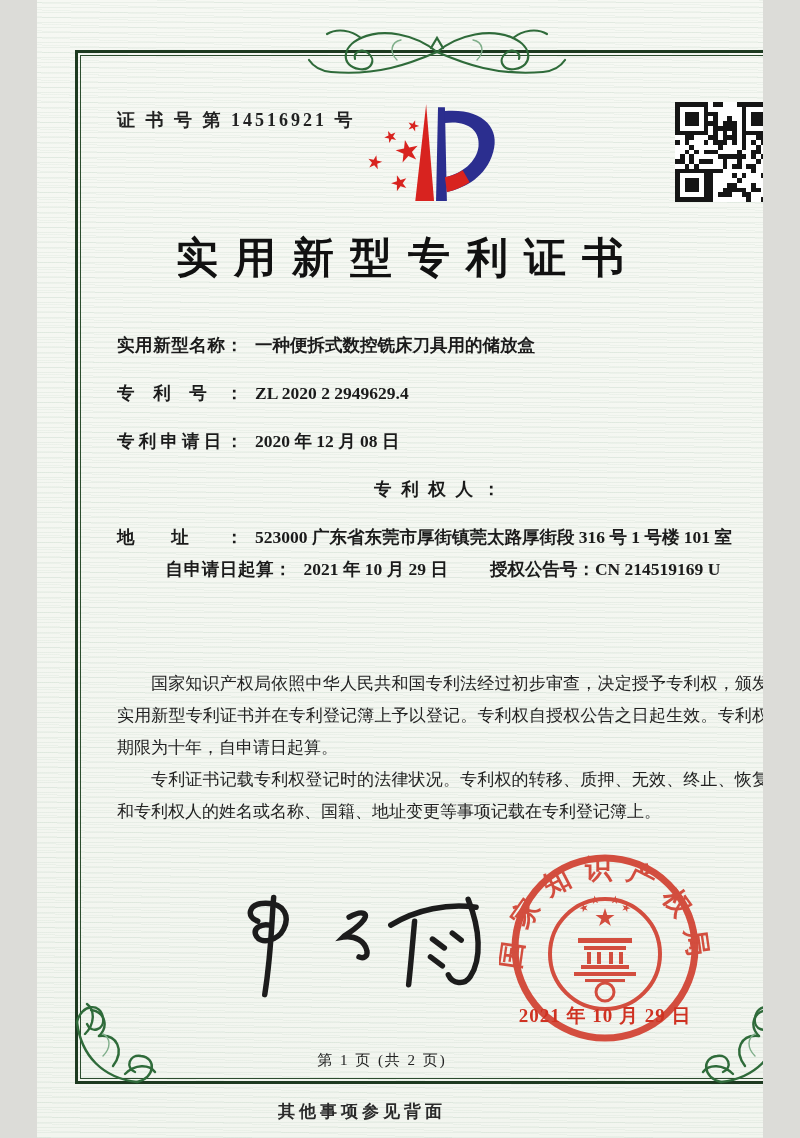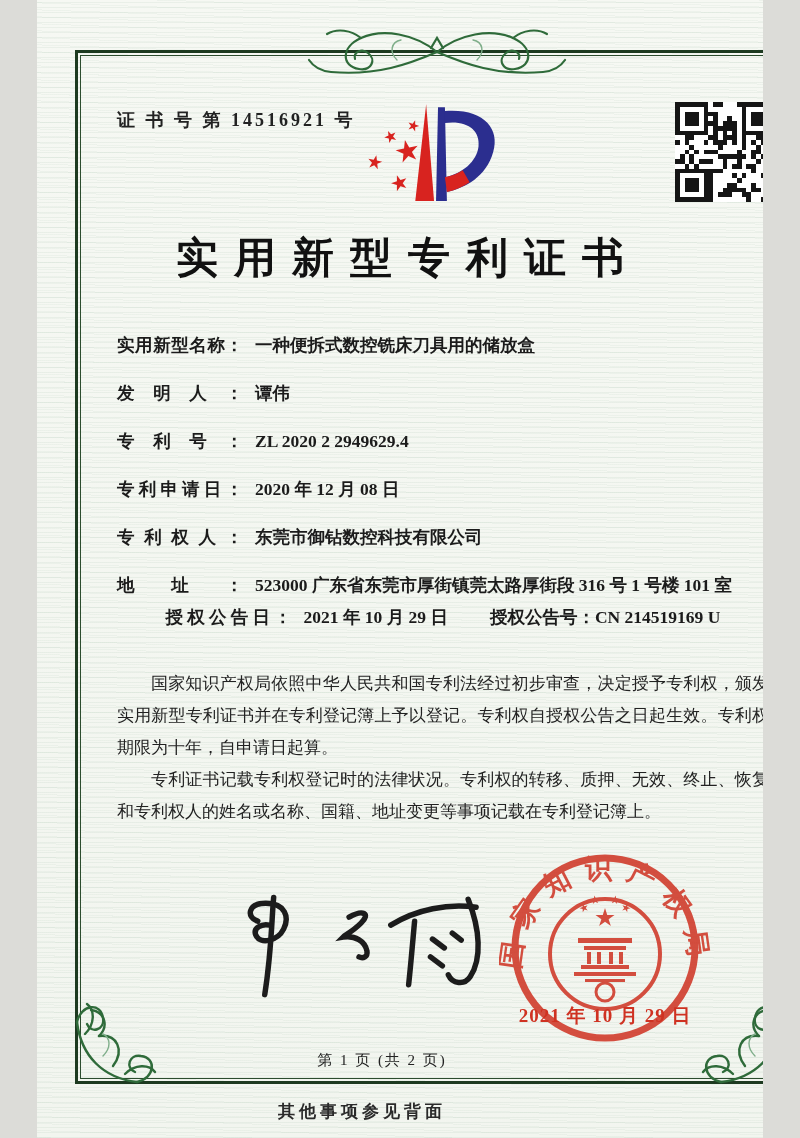--- a/index.html
+++ b/index.html
@@ -584,41 +584,36 @@
     </div>
 
   <h1 class="title">实用新型专利证书</h1>
 
   <div class="fields">
     <div class="frow">
       <span class="flabel">实用新型名称：</span>
       <span class="fvalue">一种便拆式数控铣床刀具用的储放盒</span>
     </div>
     <div class="frow">
-      <span class="flabel">发明人：</span>
-      <span class="fvalue">谭伟</span>
-    </div>
-    <div class="frow">
       <span class="flabel">专利号：</span>
       <span class="fvalue">ZL 2020 2 2949629.4</span>
     </div>
     <div class="frow">
       <span class="flabel">专利申请日：</span>
       <span class="fvalue">2020 年 12 月 08 日</span>
     </div>
     <div class="frow">
       <span class="flabel">专利权人：</span>
-      <span class="fvalue">东莞市御钻数控科技有限公司</span>
     </div>
     <div class="frow addr">
       <span class="flabel">地址：</span>
       <span class="fvalue">523000 广东省东莞市厚街镇莞太路厚街段 316 号 1 号楼 101 室</span>
     </div>
     <div class="frow grant">
-      <span class="flabel">授权公告日：</span>
+      <span class="flabel">自申请日起算：</span>
       <span class="fvalue">2021 年 10 月 29 日</span>
       <span class="fvalue glabel">授权公告号：</span>
       <span class="fvalue">CN 214519169 U</span>
     </div>
   </div>
 
   <div class="paras">
     <p>国家知识产权局依照中华人民共和国专利法经过初步审查，决定授予专利权，颁发实用新型专利证书并在专利登记簿上予以登记。专利权自授权公告之日起生效。专利权期限为十年，自申请日起算。</p>
     <p>专利证书记载专利权登记时的法律状况。专利权的转移、质押、无效、终止、恢复和专利权人的姓名或名称、国籍、地址变更等事项记载在专利登记簿上。</p>
   </div>

